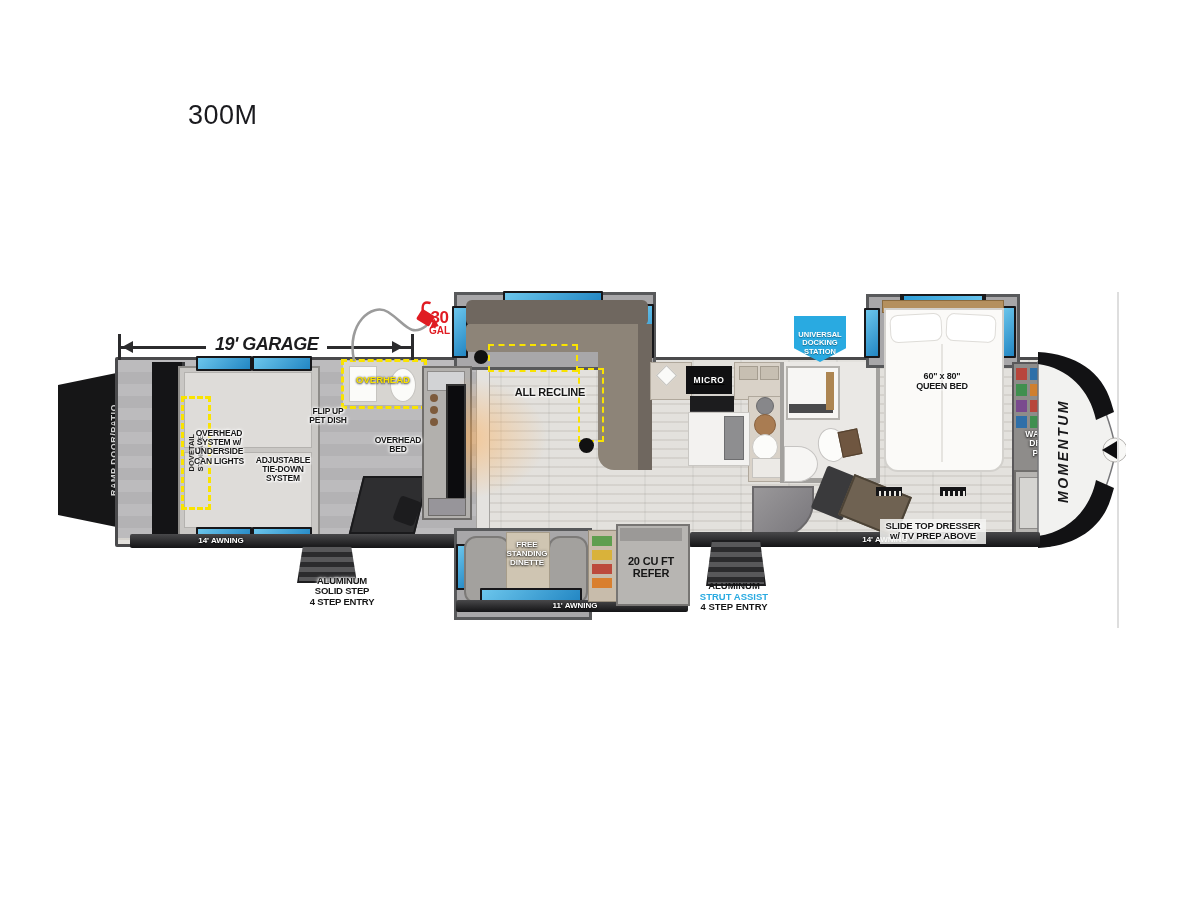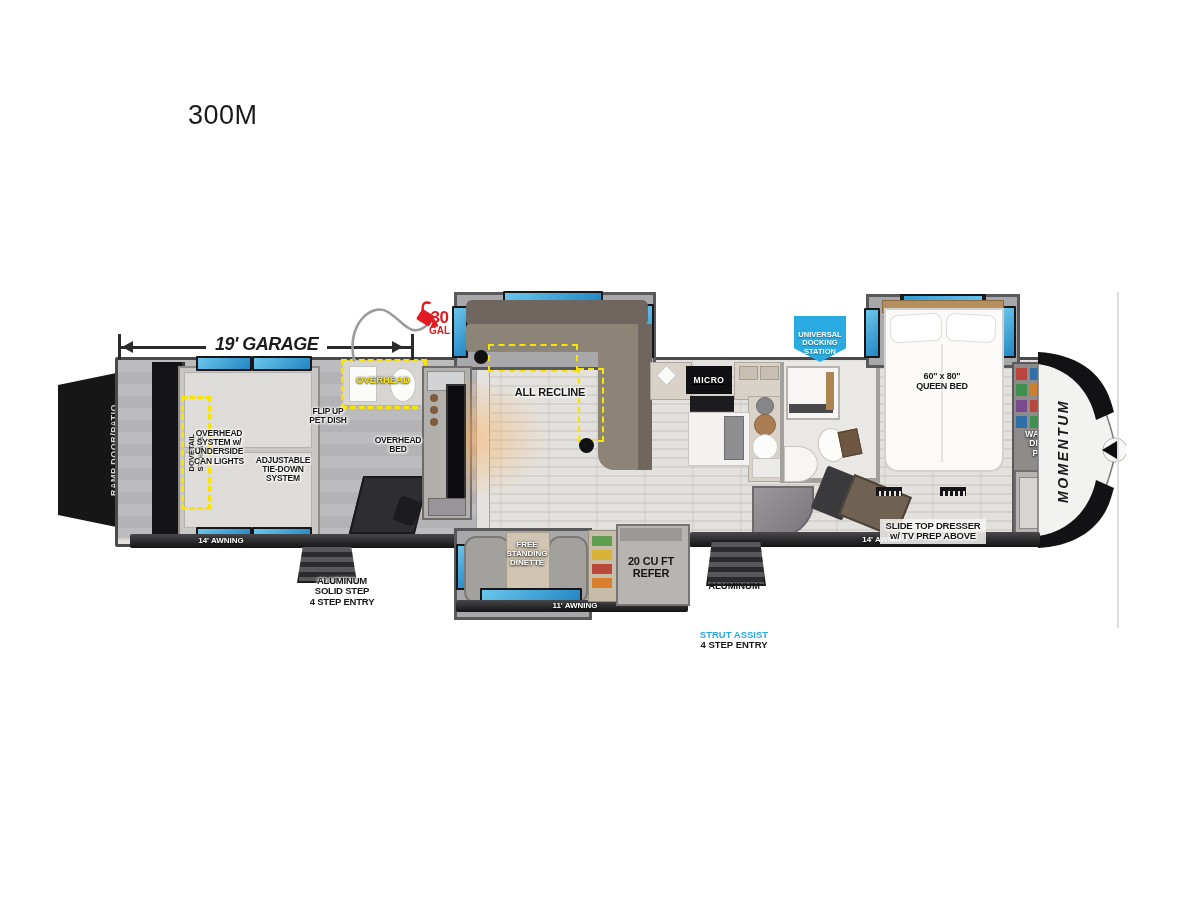--- a/index.html
+++ b/index.html
@@ -220,21 +220,21 @@
 
   <div class="abs" style="left:297px;top:545px;width:56px;height:34px;background:repeating-linear-gradient(180deg,#58585a 0 5px,#2b2b2d 5px 10px);
               border:2px solid #1d1d1f;clip-path:polygon(10% 0,90% 0,100% 100%,0 100%);"></div>
   <div class="abs" style="left:706px;top:540px;width:56px;height:42px;background:repeating-linear-gradient(180deg,#58585a 0 5px,#2b2b2d 5px 10px);
               border:2px solid #1d1d1f;clip-path:polygon(10% 0,90% 0,100% 100%,0 100%);"></div>
   <div class="lbl" style="left:296px;top:576px;width:92px;font-size:9.5px;">ALUMINUM
 SOLID STEP
 4 STEP ENTRY</div>
   <div class="abs" style="left:690px;top:581px;width:88px;text-align:center;font-weight:bold;font-size:9.5px;line-height:1.12;">
     <div style="color:#161616;">ALUMINUM</div>
-    <div style="color:var(--c-accent_blue,#29aae1);margin-top:38px;">STRUT ASSIST</div>
+    <div style="color:var(--c-accent_blue,#29aae1);">STRUT ASSIST</div>
     <div style="color:#161616;">4 STEP ENTRY</div>
   </div>
 
 
   <div class="abs" style="left:818px;top:470px;width:34px;height:46px;background:#3a3a3c;transform:rotate(22deg);border-radius:3px;"></div>
   <div class="abs" style="left:844px;top:484px;width:58px;height:40px;background:#6f6252;border:2px solid #4c4336;transform:rotate(22deg);"></div>
   <div class="abs" style="left:876px;top:487px;width:26px;height:9px;background:linear-gradient(#151517 0 4px,transparent 4px),repeating-linear-gradient(90deg,#151517 0 3px,#e8e6e2 3px 5px);"></div>
   <div class="abs" style="left:940px;top:487px;width:26px;height:9px;background:linear-gradient(#151517 0 4px,transparent 4px),repeating-linear-gradient(90deg,#151517 0 3px,#e8e6e2 3px 5px);"></div>
   <div class="lbl" style="left:880px;top:503px;width:106px;font-size:9.5px;background:rgba(245,244,242,.85);padding:2px 0;margin-top:16px;">SLIDE TOP DRESSER
 w/ TV PREP ABOVE</div>

